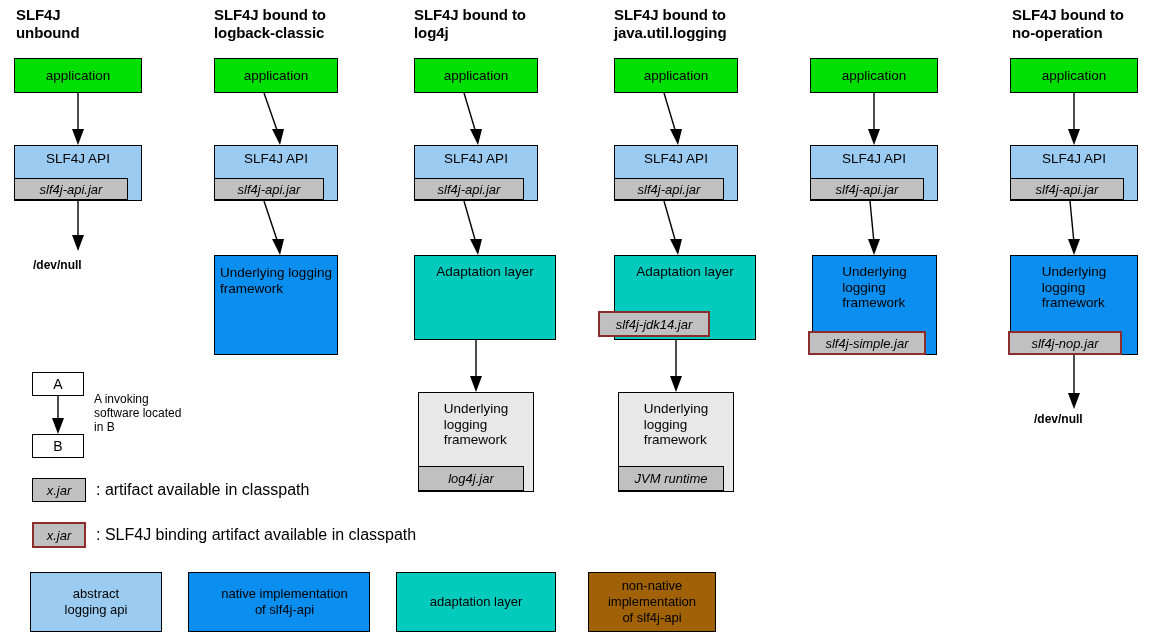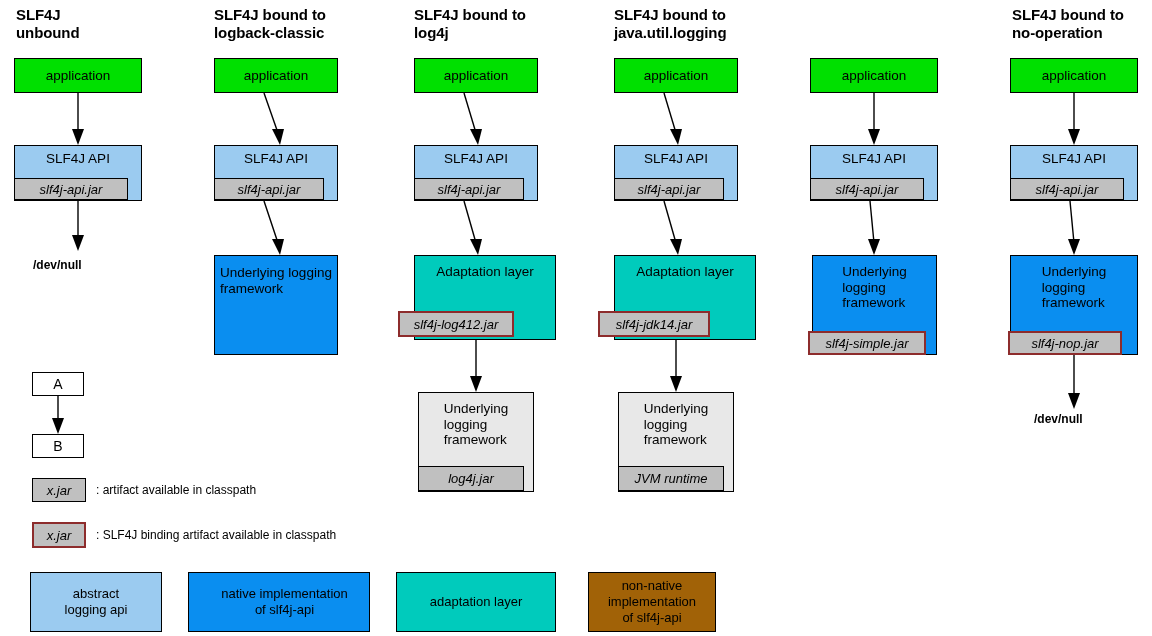--- a/index.html
+++ b/index.html
@@ -94,21 +94,21 @@
     color: #000;
   }
   .legend-text {
     position: absolute;
     font-size: 12px;
     line-height: 14px;
     color: #000;
     white-space: pre-line;
   }
   .legend-text.big {
-    font-size: 12px;
+    font-size: 16px;
     line-height: 16px;
   }
   .swatch {
     position: absolute;
     box-sizing: border-box;
     border: 1.5px solid #000;
     display: flex;
     justify-content: center;
     align-items: center;
     text-align: center;
@@ -196,21 +196,20 @@
   <div class="jar" style="left:402px; top:178px; width:110px; height:22px;">slf4j-api.jar</div>
 
   <svg class="arrow" style="left:400px; top:201px; width:140px; height:54px;">
     <line x1="52" y1="0" x2="64" y2="42"></line>
     <polygon points="58,38 70,38 66,54"></polygon>
   </svg>
 
   <div class="node teal" style="left:402px; top:255px; width:142px; height:85px;">
     <span class="node-label" style="margin-top:8px;">Adaptation layer</span>
   </div>
-  <div class="jar binding" style="left:386px; top:311px; width:116px; height:26px;">slf4j-log412.jar</div>
 
   <svg class="arrow" style="left:400px; top:340px; width:140px; height:52px;">
     <line x1="64" y1="0" x2="64" y2="40"></line>
     <polygon points="58,36 70,36 64,52"></polygon>
   </svg>
 
   <div class="node lightgray" style="left:406px; top:392px; width:116px; height:100px;">
     <span class="node-label" style="margin-top:8px;">Underlying
 logging
 framework</span>
@@ -321,20 +320,23 @@
 
   <div class="legend-box" style="left:20px; top:372px; width:52px; height:24px;">A</div>
 
   <svg class="arrow" style="left:20px; top:396px; width:60px; height:38px;">
     <line x1="26" y1="0" x2="26" y2="26"></line>
     <polygon points="20,22 32,22 26,38"></polygon>
   </svg>
 
   <div class="legend-box" style="left:20px; top:434px; width:52px; height:24px;">B</div>
 
+  <div class="legend-text" style="left:82px; top:392px; width:130px;">A invoking
+software located
+in B</div>
 
   <div class="jar" style="left:20px; top:478px; width:54px; height:24px; position:absolute;">x.jar</div>
   <div class="legend-text big" style="left:84px; top:482px; width:320px;">: artifact available in classpath</div>
 
   <div class="jar binding" style="left:20px; top:522px; width:54px; height:26px; position:absolute;">x.jar</div>
   <div class="legend-text big" style="left:84px; top:527px; width:420px;">: SLF4J binding artifact available in classpath</div>
 
   <div class="swatch lightblue" style="left:18px; top:572px; width:132px; height:60px;">abstract
 logging api</div>
 

